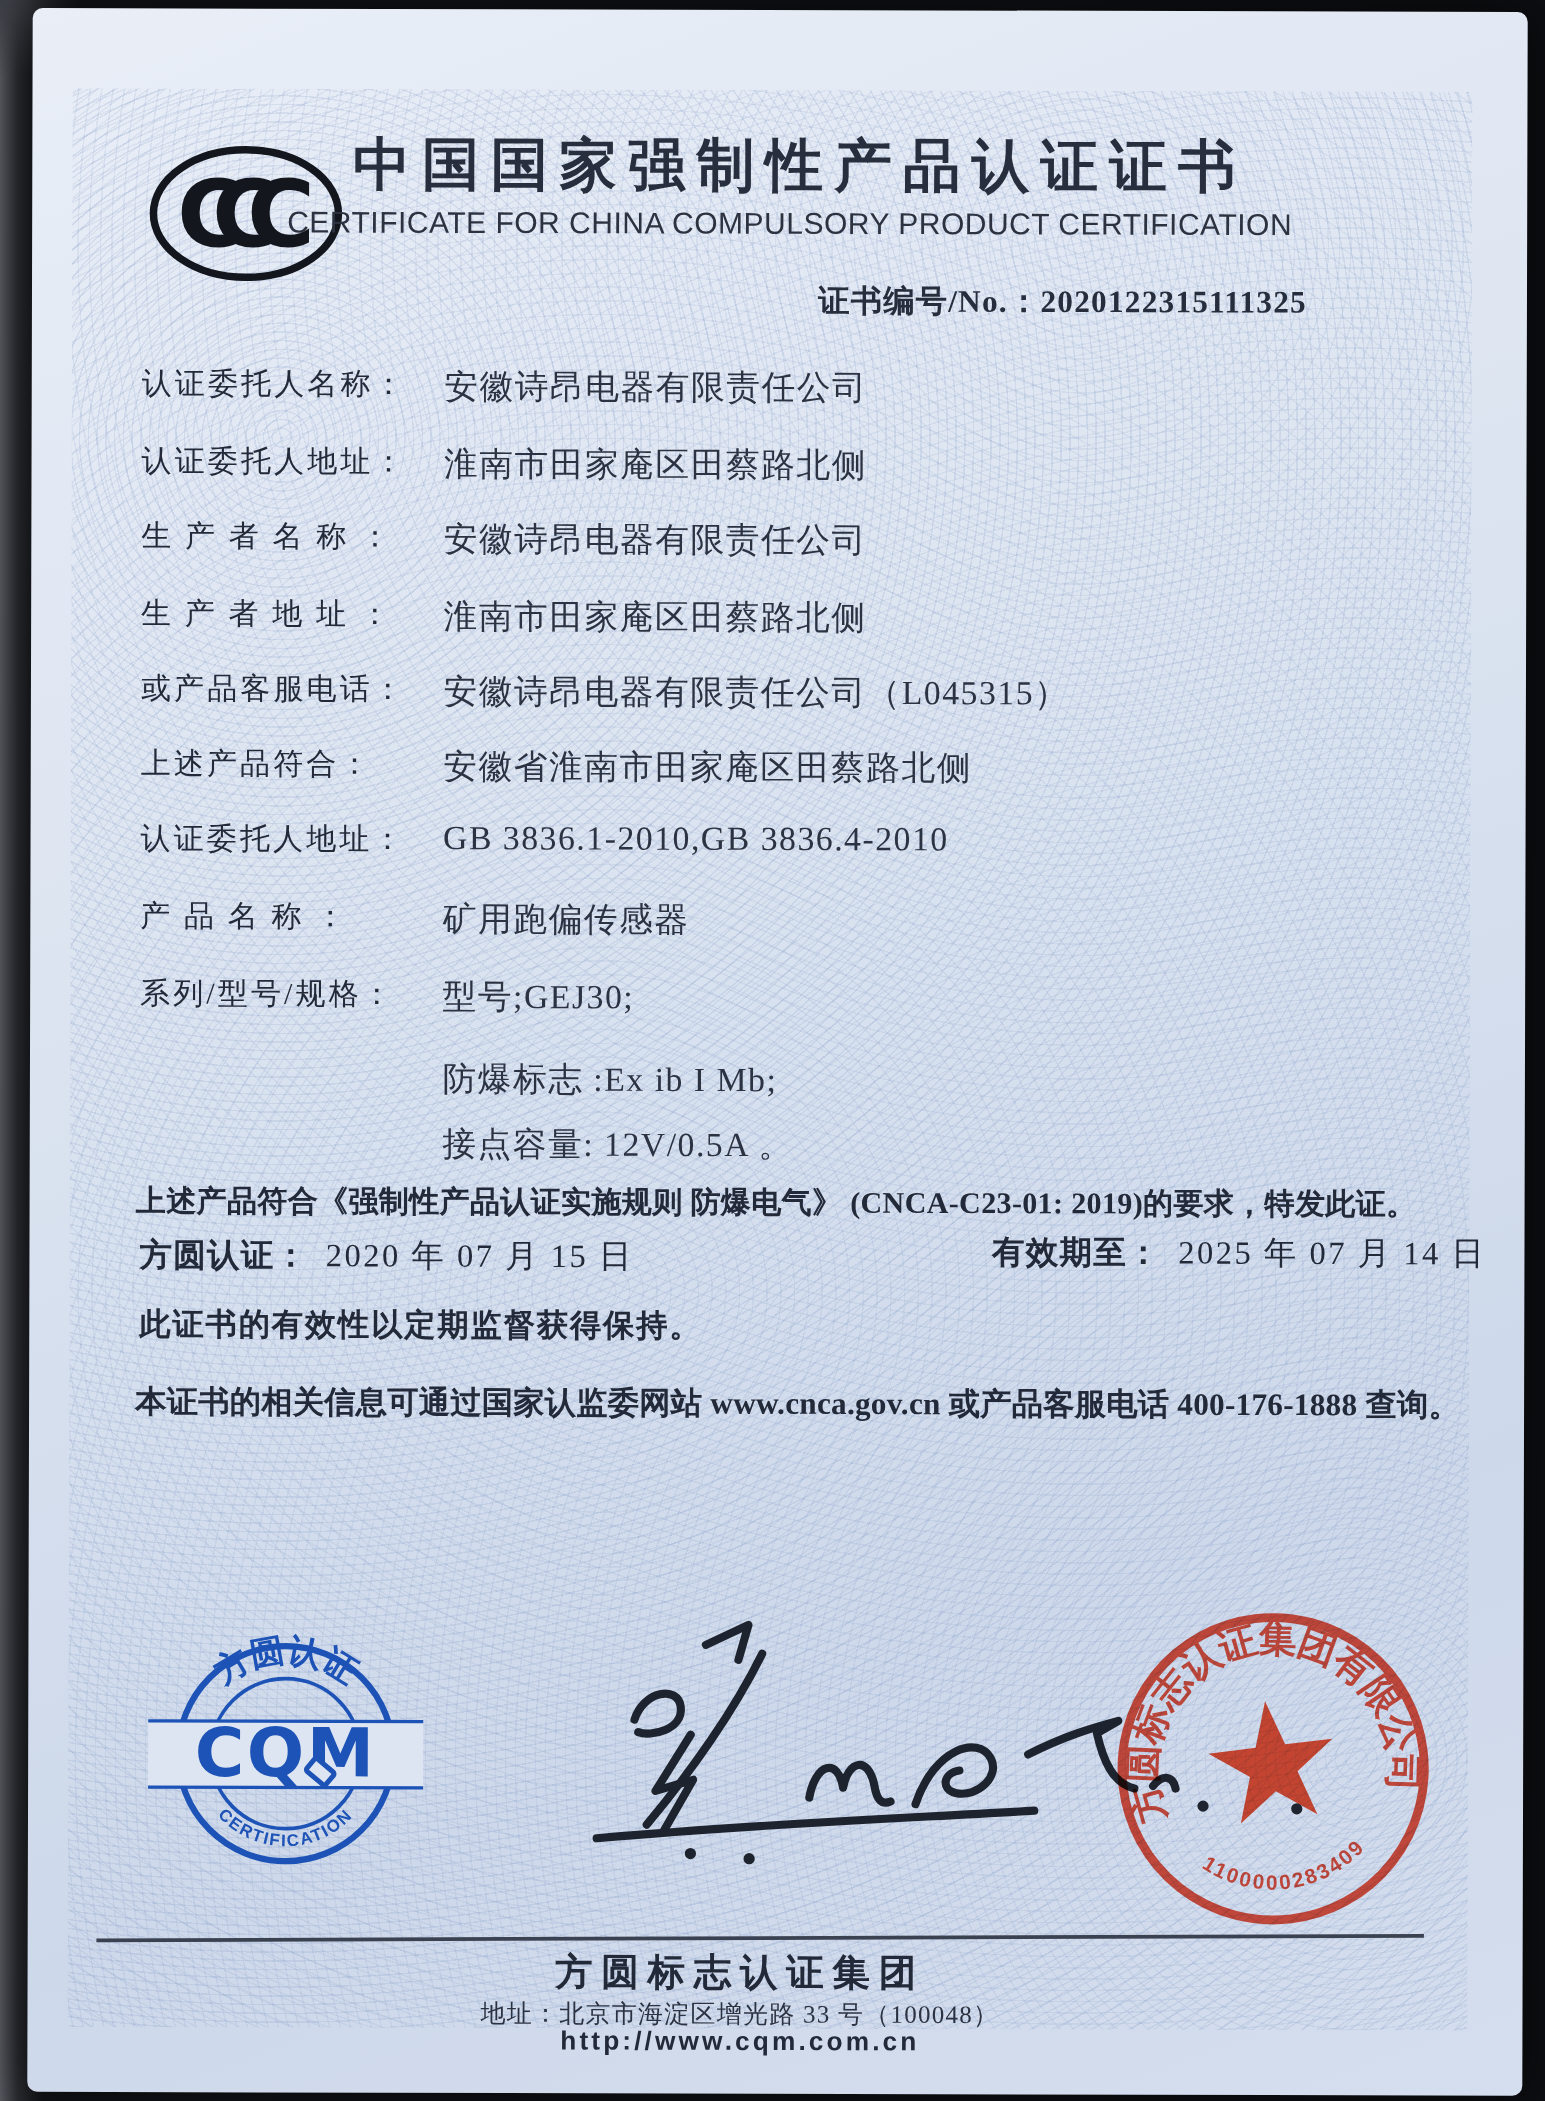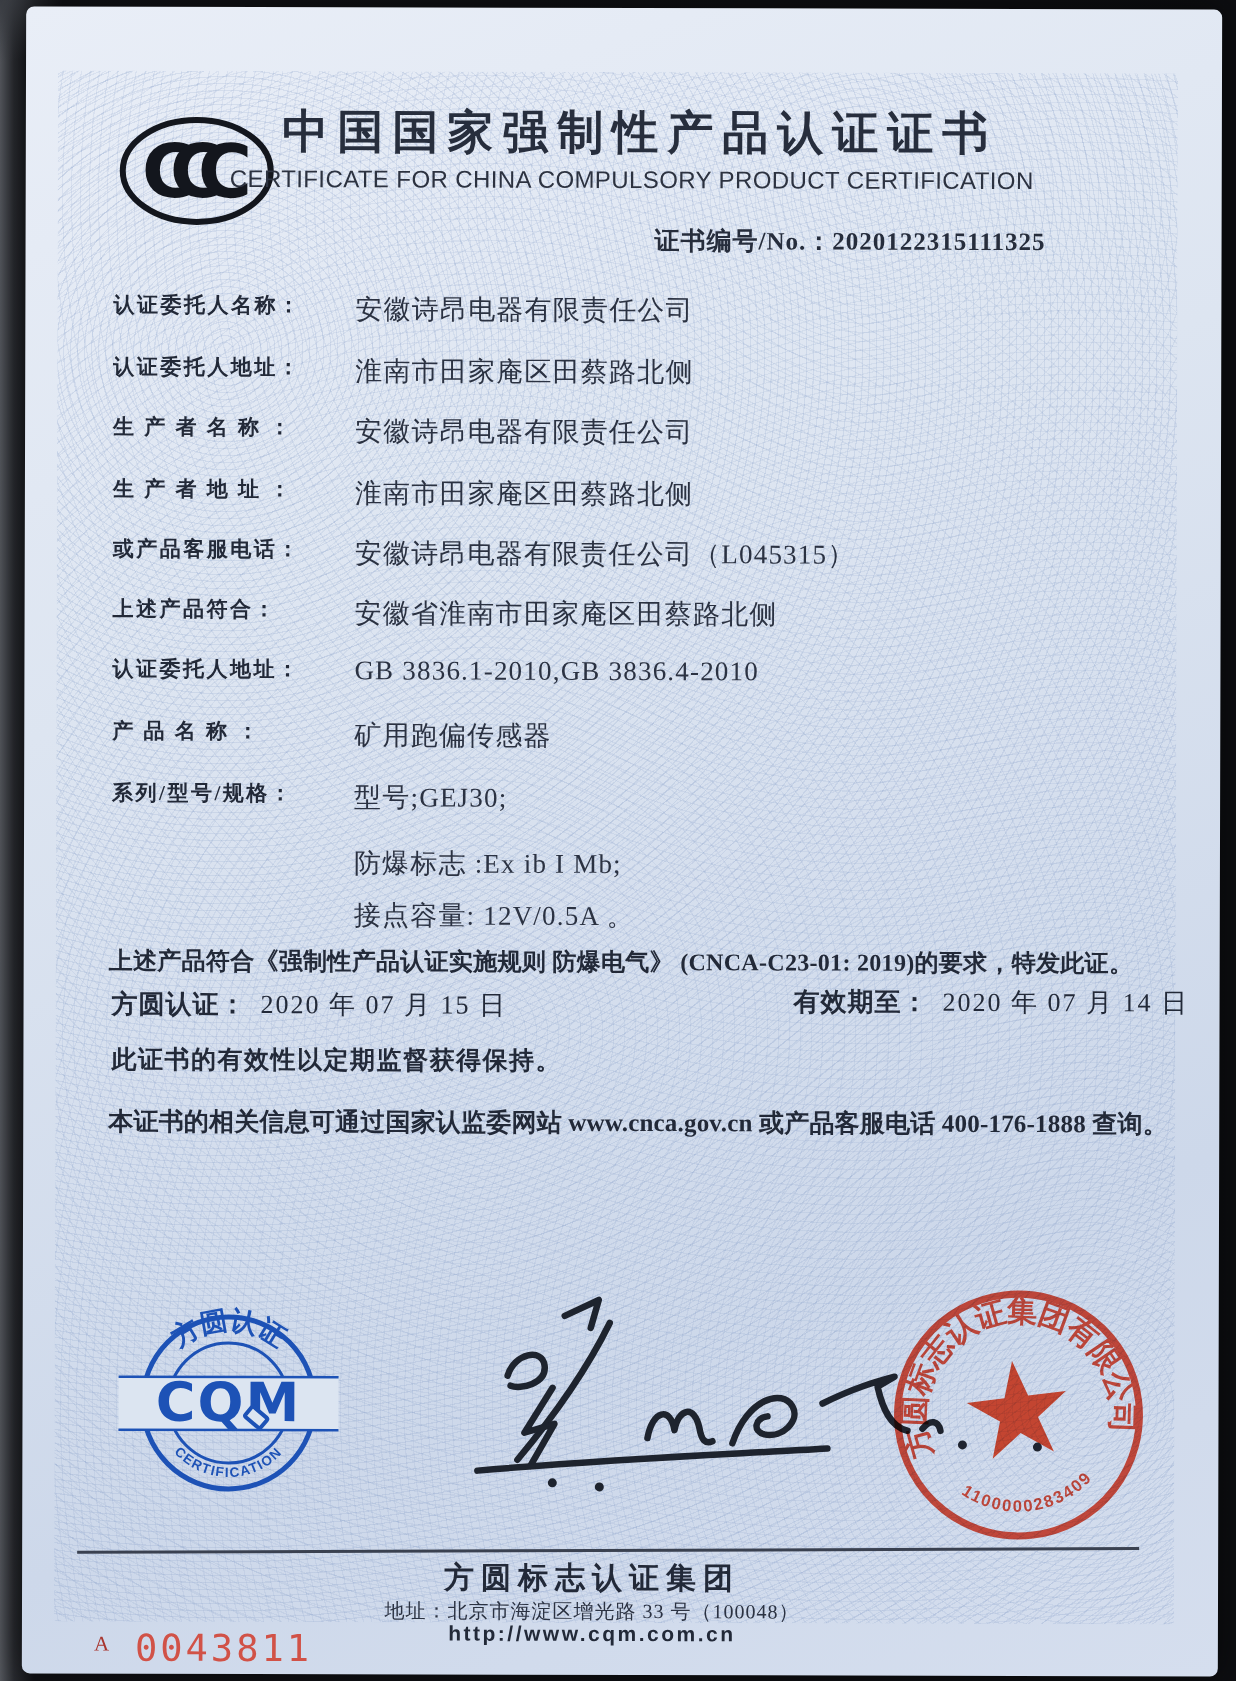--- a/index.html
+++ b/index.html
@@ -42,21 +42,21 @@
   .cert-no{
     position:absolute;top:216px;right:176px;
     font-size:25px;font-weight:bold;letter-spacing:1px;color:#262d3c;white-space:nowrap;
   }
 
   
   .fields{position:absolute;left:88px;top:0;right:60px;}
   .field-row{position:absolute;left:0;right:0;height:44px;white-space:nowrap;}
   .f-label{
     position:absolute;left:0;top:0;
-    font-size:21px;font-weight:bold;letter-spacing:2.5px;color:#222938;
+    font-size:24px;font-weight:normal;letter-spacing:2.5px;color:#222938;
   }
   .f-value{
     position:absolute;left:242px;top:0;
     font-size:27px;letter-spacing:1.2px;color:#2b3242;
   }
 
   .statement{
     position:absolute;left:85px;right:60px;top:938px;
     font-size:24px;font-weight:bold;letter-spacing:.3px;color:#222938;white-space:nowrap;
   }
@@ -184,21 +184,21 @@
   </div>
 </div>
 
     <div class="statement">上述产品符合《强制性产品认证实施规则 防爆电气》 (CNCA-C23-01: 2019)的要求，特发此证。</div>
 
     <div class="dates-row">
       <div class="date-issue">
         <span>方圆认证：</span><span class="date-val">2020 年 07 月 15 日</span>
       </div>
       <div class="date-expiry">
-        <span>有效期至：</span><span class="date-val">2020 年 07 月 14 日</span>
+        <span>有效期至：</span><span class="date-val">2025 年 07 月 14 日</span>
       </div>
     </div>
 
     <div class="validity-note">此证书的有效性以定期监督获得保持。</div>
     <div class="info-note">本证书的相关信息可通过国家认监委网站 www.cnca.gov.cn 或产品客服电话 400-176-1888 查询。</div>
 
     <svg class="cqm-logo" viewBox="0 0 220 220">
       <circle cx="110" cy="110" r="86" fill="none" stroke="#1d52b6" stroke-width="5"></circle>
       <circle cx="110" cy="110" r="60" fill="none" stroke="#1d52b6" stroke-width="3"></circle>
       <defs>
@@ -249,18 +249,15 @@
       <text font-family="Liberation Sans, sans-serif" font-size="16.5" font-weight="bold" letter-spacing="2" fill="#e8432e">
         <textPath href="#stampNum" startOffset="50%" text-anchor="middle">1100000283409</textPath>
       </text>
     </svg>
 
     <div class="footer-rule"></div>
     <div class="footer-org">方圆标志认证集团</div>
     <div class="footer-addr">地址：北京市海淀区增光路 33 号（100048）</div>
     <div class="footer-url">http://www.cqm.com.cn</div>
 
-    <div class="serial">
-      <span class="serial-prefix">A</span><span class="serial-number">0043811</span>
-    </div>
 
   </div>
 </div>
 
 </body></html>

